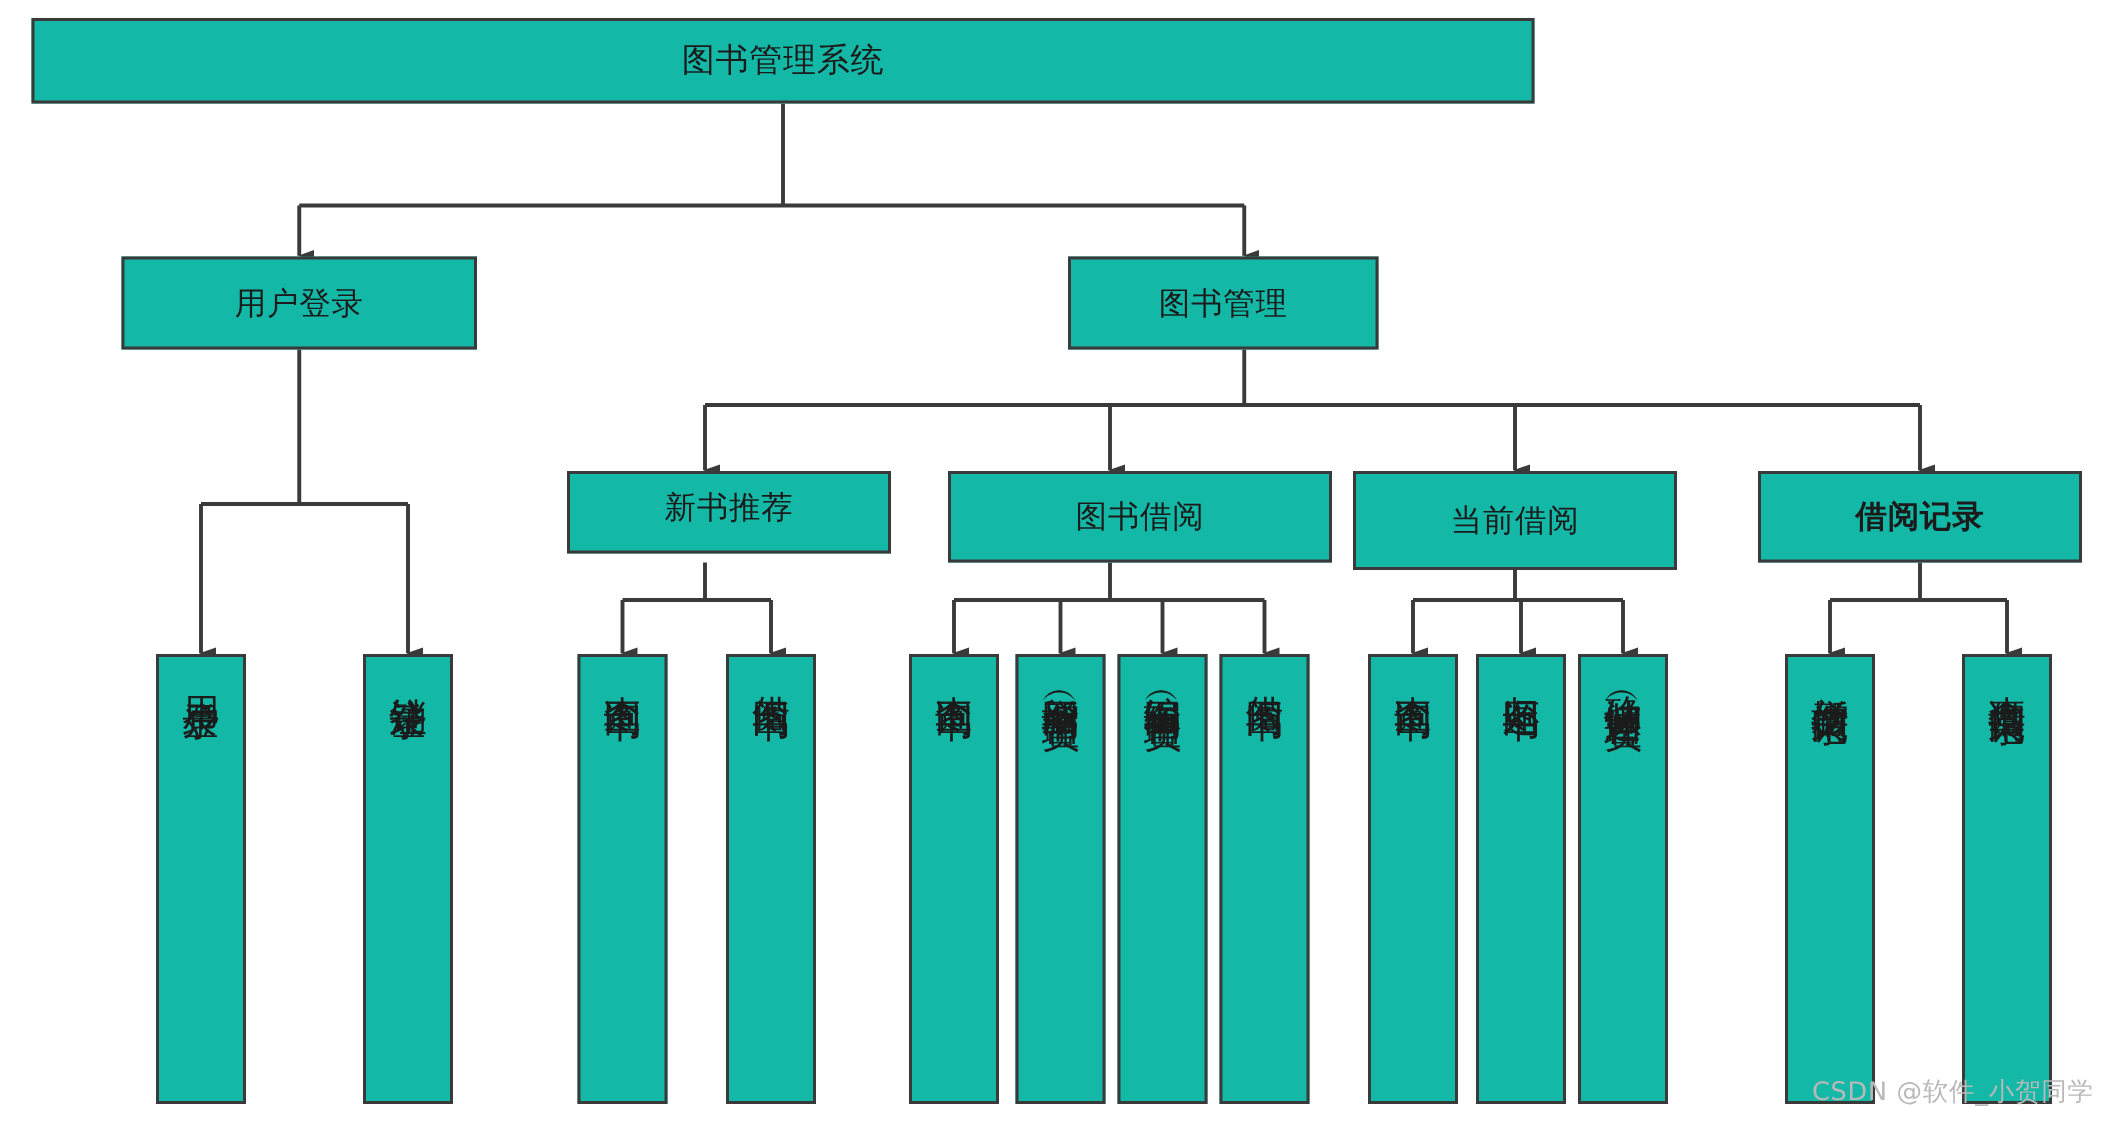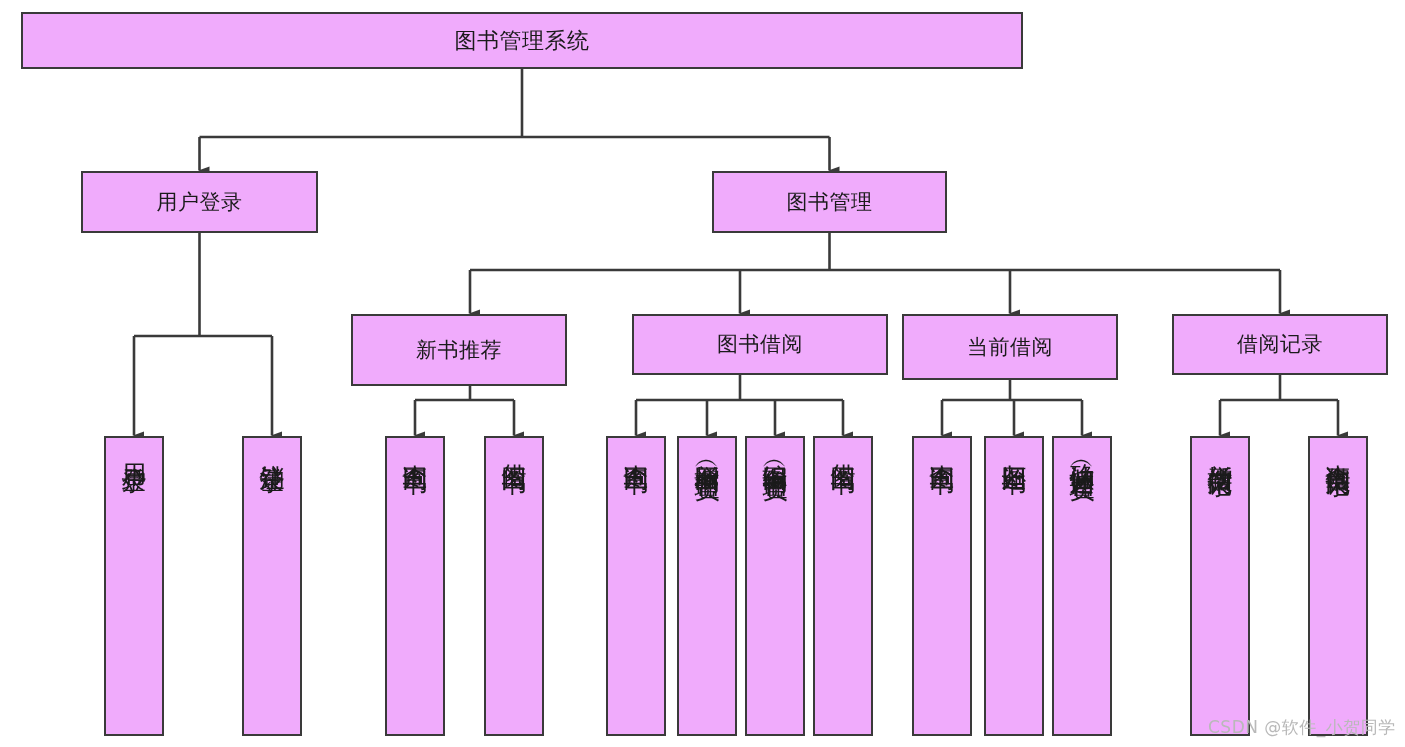--- a/index.html
+++ b/index.html
@@ -22,21 +22,21 @@
     left: 0;
     top: 0;
     width: 1405px;
     height: 747px;
     pointer-events: none;
   }
   .node {
     position: absolute;
     box-sizing: border-box;
     border: 2.5px solid #3a3a3a;
-    background: #f0abfc;
+    background: #14b8a6;
     display: flex;
     align-items: center;
     justify-content: center;
     color: #1b1b1b;
   }
   .node .label {
     text-align: center;
     line-height: 1.18;
     letter-spacing: 0.5px;
   }
@@ -117,33 +117,33 @@
       </g>
   </svg>
 
   <div id="node-layer">
       <div class="node horiz root" style="left: 21px; top: 12px; width: 1002px; height: 57px;">
         <span class="label">图书管理系统</span>
       </div>
       <div class="node horiz" style="left: 81px; top: 171px; width: 237px; height: 62px;">
         <span class="label">用户登录</span>
       </div>
-      <div class="node horiz" style="left: 712px; top: 171px; width: 235px; height: 62px;">
+      <div class="node horiz" style="left: 712px; top: 171px; width: 207px; height: 62px;">
         <span class="label">图书管理</span>
       </div>
-      <div class="node horiz" style="left: 351px; top: 314px; width: 216px; height: 72px;">
+      <div class="node horiz" style="left: 378px; top: 314px; width: 216px; height: 55px; font-family: Liberation Mono, monospace;">
         <span class="label">新书推荐</span>
       </div>
       <div class="node horiz" style="left: 632px; top: 314px; width: 256px; height: 61px;">
         <span class="label">图书借阅</span>
       </div>
       <div class="node horiz" style="left: 902px; top: 314px; width: 216px; height: 66px;">
         <span class="label">当前借阅</span>
       </div>
-      <div class="node horiz" style="left: 1172px; top: 314px; width: 216px; height: 61px;">
+      <div class="node horiz" style="left: 1172px; top: 314px; width: 216px; height: 61px; font-weight: bold;">
         <span class="label">借阅记录</span>
       </div>
       <div class="node vert" style="left: 104px; top: 436px; width: 60px; height: 300px;">
         <span class="label">用户登录</span>
       </div>
       <div class="node vert" style="left: 242px; top: 436px; width: 60px; height: 300px;">
         <span class="label">注销登录</span>
       </div>
       <div class="node vert" style="left: 385px; top: 436px; width: 60px; height: 300px;">
         <span class="label">查询图书</span>

